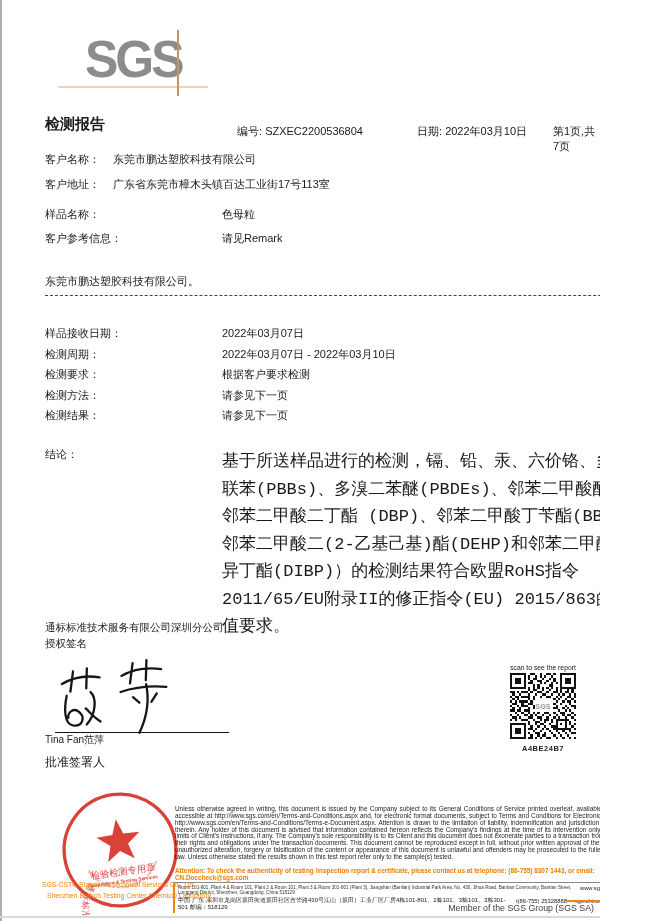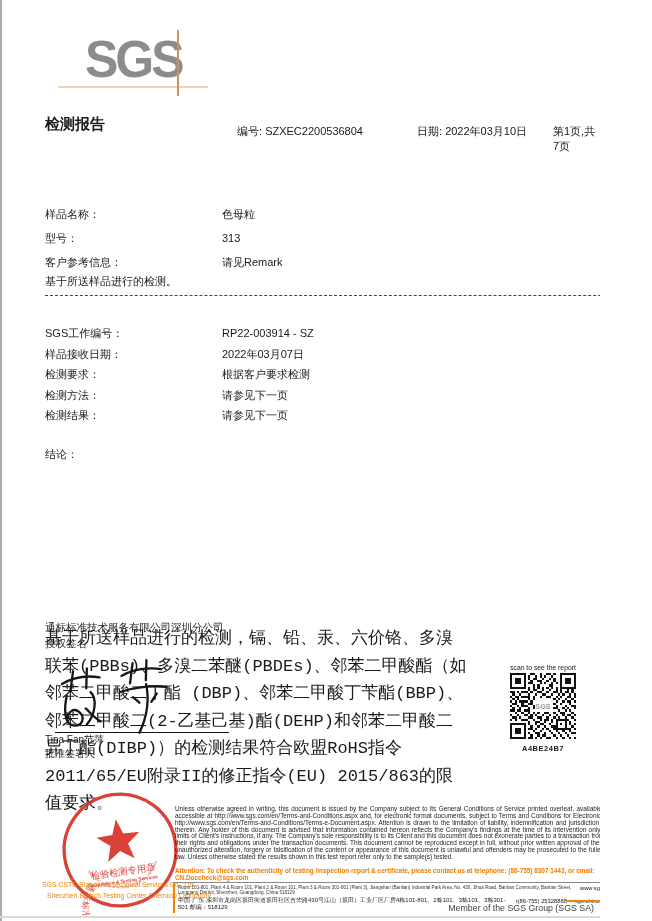--- a/index.html
+++ b/index.html
@@ -33,30 +33,30 @@
 
   .sample-block { left:45px; top:208px; width:590px; }
   .sample-block .row { margin-bottom:11px; }
   .sample-note { left:45px; top:274px; font-size:11px; }
 
   .dash-divider { left:45px; top:295px; width:596px; border-top:1px dashed #444; height:0; }
 
   .job-block { left:45px; top:327px; width:600px; }
   .job-block .row { margin-bottom:7.5px; }
 
-  .conclusion-block { left:45px; top:448px; width:600px; display:flex;flex-direction:column; }
+  .conclusion-block { left:45px; top:448px; width:600px; display:flex; }
   .conclusion-text { width:424px; font-size:17px; line-height:1.62;font-family:Liberation Mono, monospace; }
 
   
   .sig-block { left:45px; top:621px; width:320px; font-size:10.5px; }
   .sig-auth { margin-top:2px; }
   .sig-svg { margin:7px 0 0 6px; display:block; }
   .sig-line { width:174px; border-top:1.5px solid #111; margin:-6px 0 0 10px; }
   .sig-name { margin-top:0; font-size:10px; }
-  .sig-role { margin-top:0; font-size:10px; }
+  .sig-role { margin-top:7px; font-size:12px; }
 
   
   .qr-block { left:498px; top:664px; width:90px; text-align:center; }
   .qr-caption { font-size:6.8px; color:#222; }
   .qr-svg { width:66px; height:66px; margin-top:2px; }
   .qr-code-text { font-size:7.5px; letter-spacing:.5px; margin-top:1px; color:#222;font-weight:bold; }
 
   
   .stamp-wrap { left:60px; top:790px; width:120px; height:120px; transform:rotate(-8deg); opacity:.93; }
   .f-company1 { left:42px; top:881px; font-size:6.8px; color:#f28400; white-space:nowrap; }
@@ -90,47 +90,53 @@
   <div class="abs hdr hdr-no">
     <span>编号:</span>
     <span>SZXEC2200536804</span>
   </div>
   <div class="abs hdr hdr-date">
     <span>日期:</span>
     <span>2022年03月10日</span>
   </div>
   <div class="abs hdr hdr-pages">第1页,共7页</div>
 
+  <div class="abs client-block">
+    <div class="row">
+      <span class="lab-narrow">客户名称：</span>
+      <span>东莞市鹏达塑胶科技有限公司</span>
+    </div>
+    <div class="row">
+      <span class="lab-narrow">客户地址：</span>
+      <span>广东省东莞市樟木头镇百达工业街17号113室</span>
+    </div>
+  </div>
 
   <div class="abs sample-block">
     <div class="row">
       <span class="lab-wide">样品名称：</span>
       <span>色母粒</span>
     </div>
     <div class="row">
-      <span class="lab-wide">型号：</span>
-      <span>313</span>
-    </div>
-    <div class="row">
       <span class="lab-wide">客户参考信息：</span>
       <span>请见Remark</span>
     </div>
   </div>
-  <div class="abs sample-note">基于所送样品进行的检测。</div>
+  <div class="abs sample-note">东莞市鹏达塑胶科技有限公司。</div>
 
   <div class="abs dash-divider"></div>
 
   <div class="abs job-block">
-    <div class="row">
-      <span class="lab-wide">SGS工作编号：</span>
-      <span>RP22-003914 - SZ</span>
-    </div>
     <div class="row">
       <span class="lab-wide">样品接收日期：</span>
       <span>2022年03月07日</span>
+    </div>
+    <div class="row">
+      <span class="lab-wide">检测周期：</span>
+      <span>2022年03月07日 - 2022年03月10日</span>
     </div>
     <div class="row">
       <span class="lab-wide">检测要求：</span>
       <span>根据客户要求检测</span>
     </div>
     <div class="row">
       <span class="lab-wide">检测方法：</span>
       <span>请参见下一页</span>
     </div>
     <div class="row">

